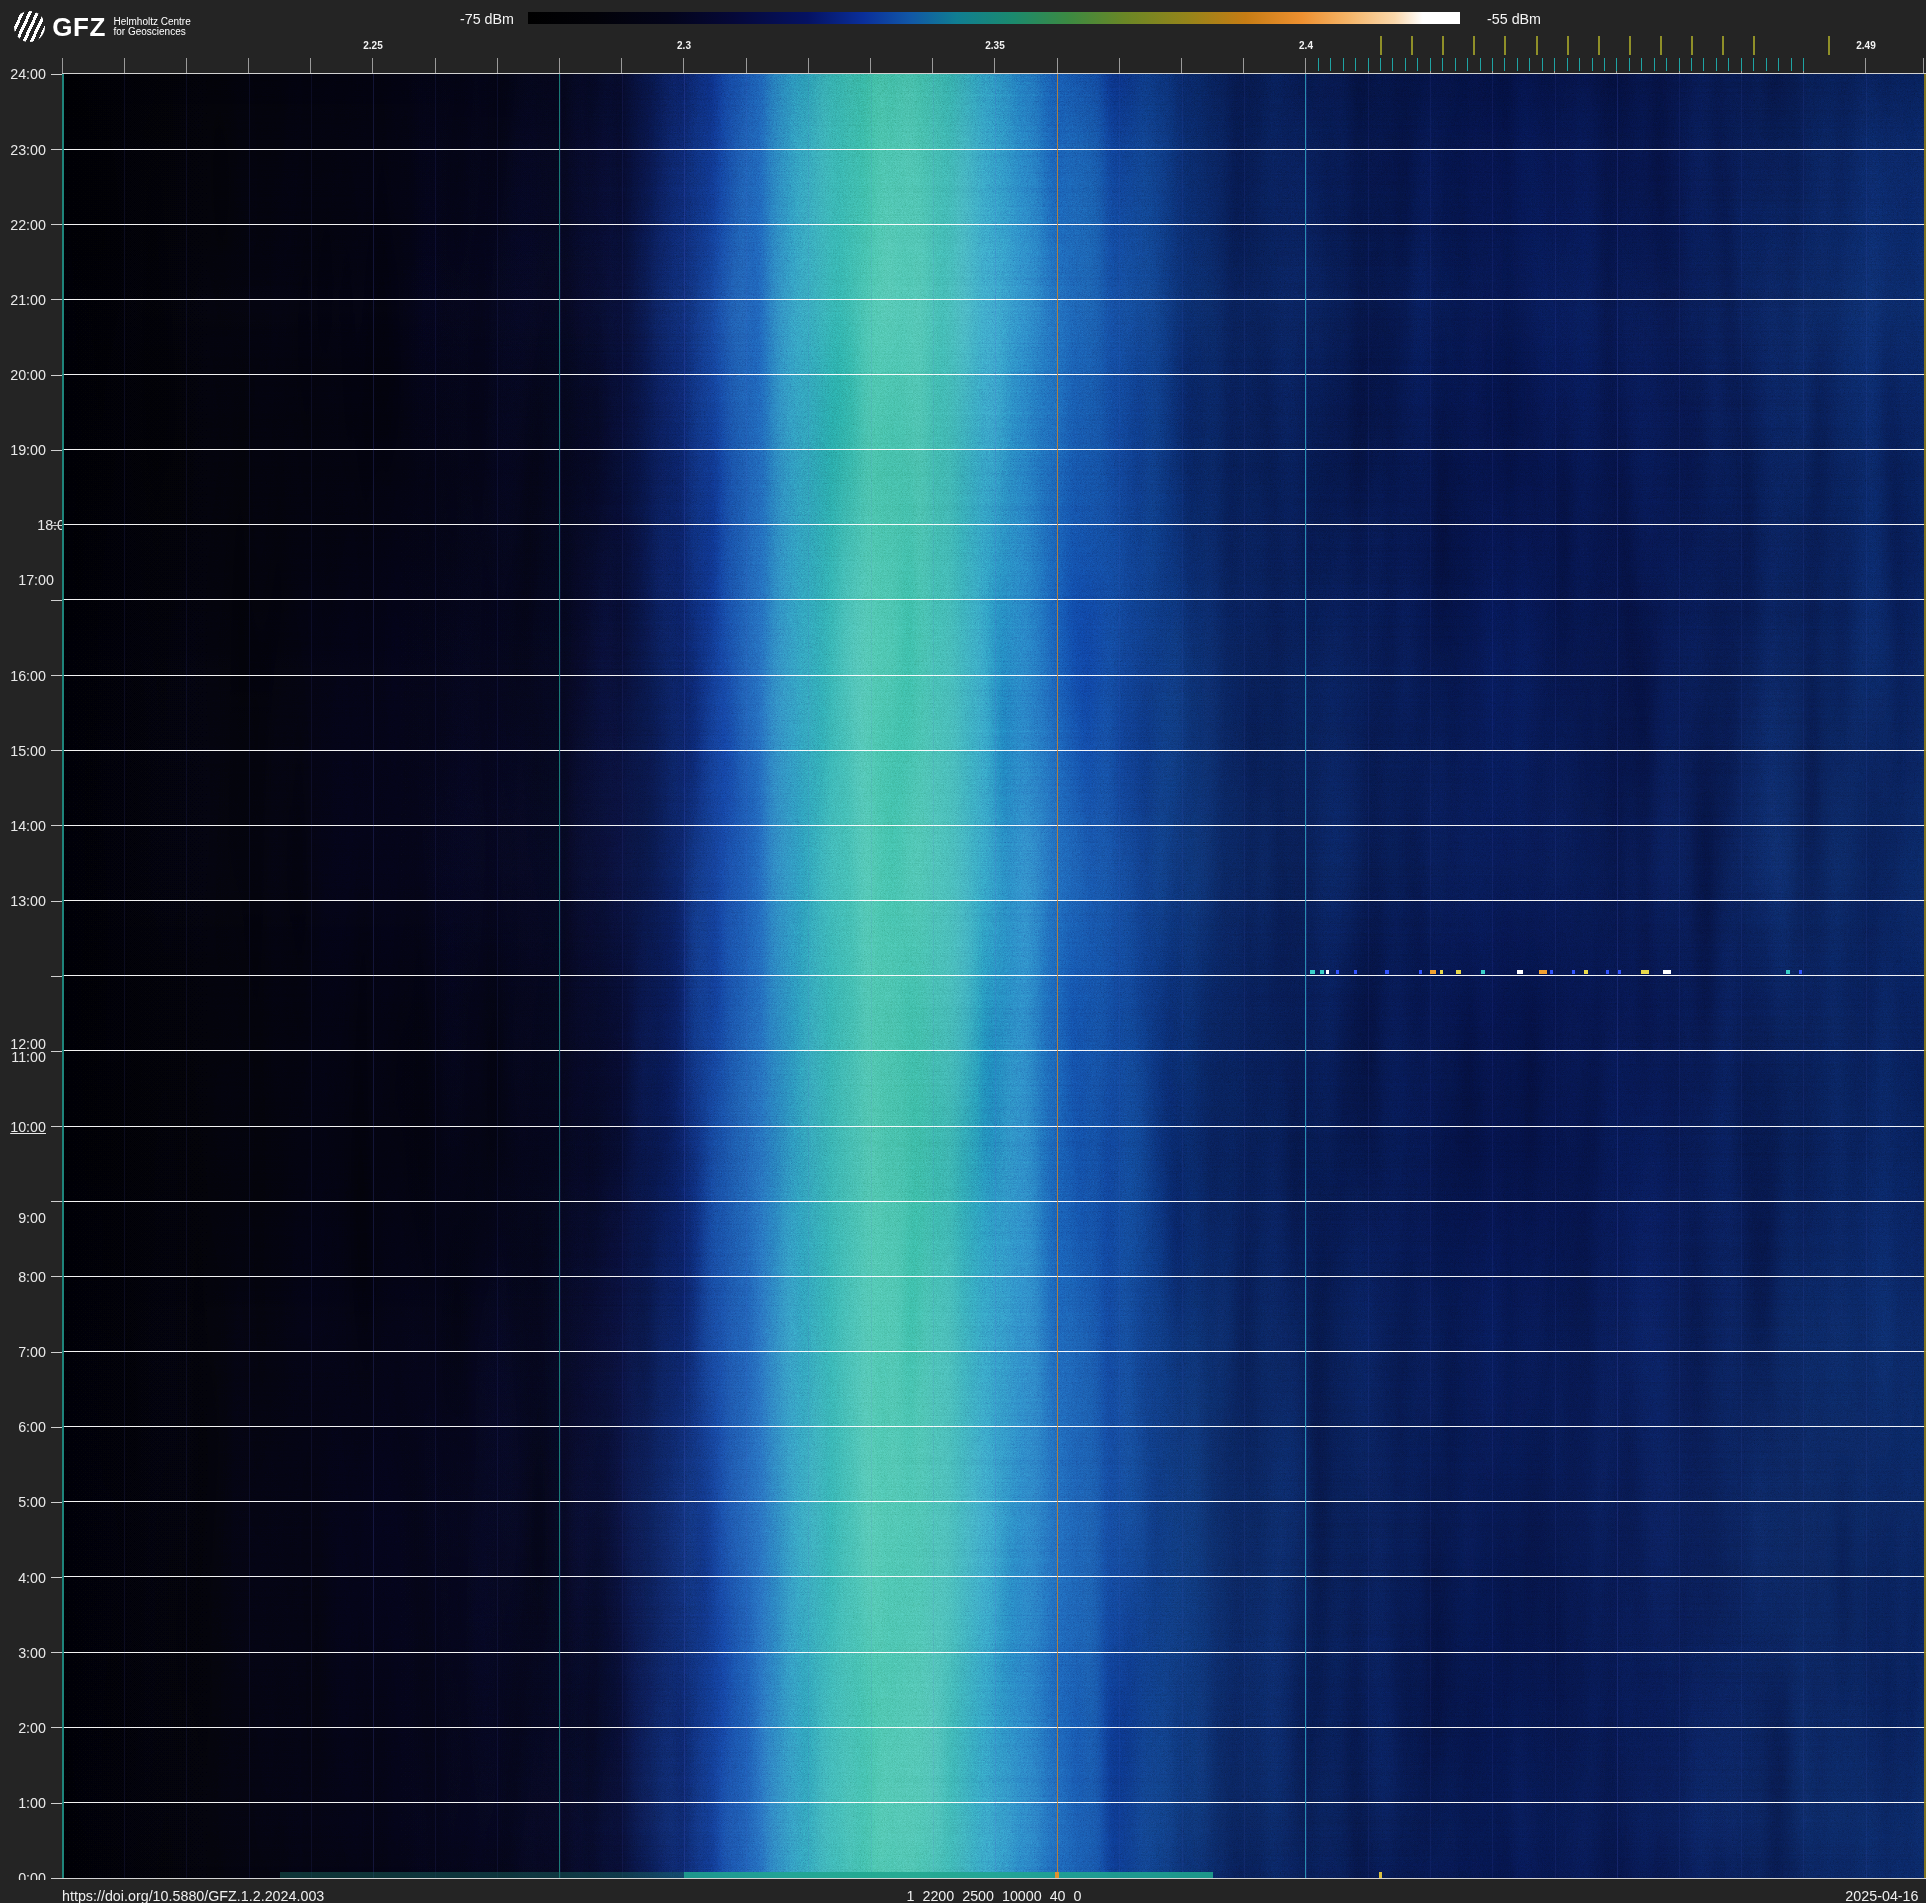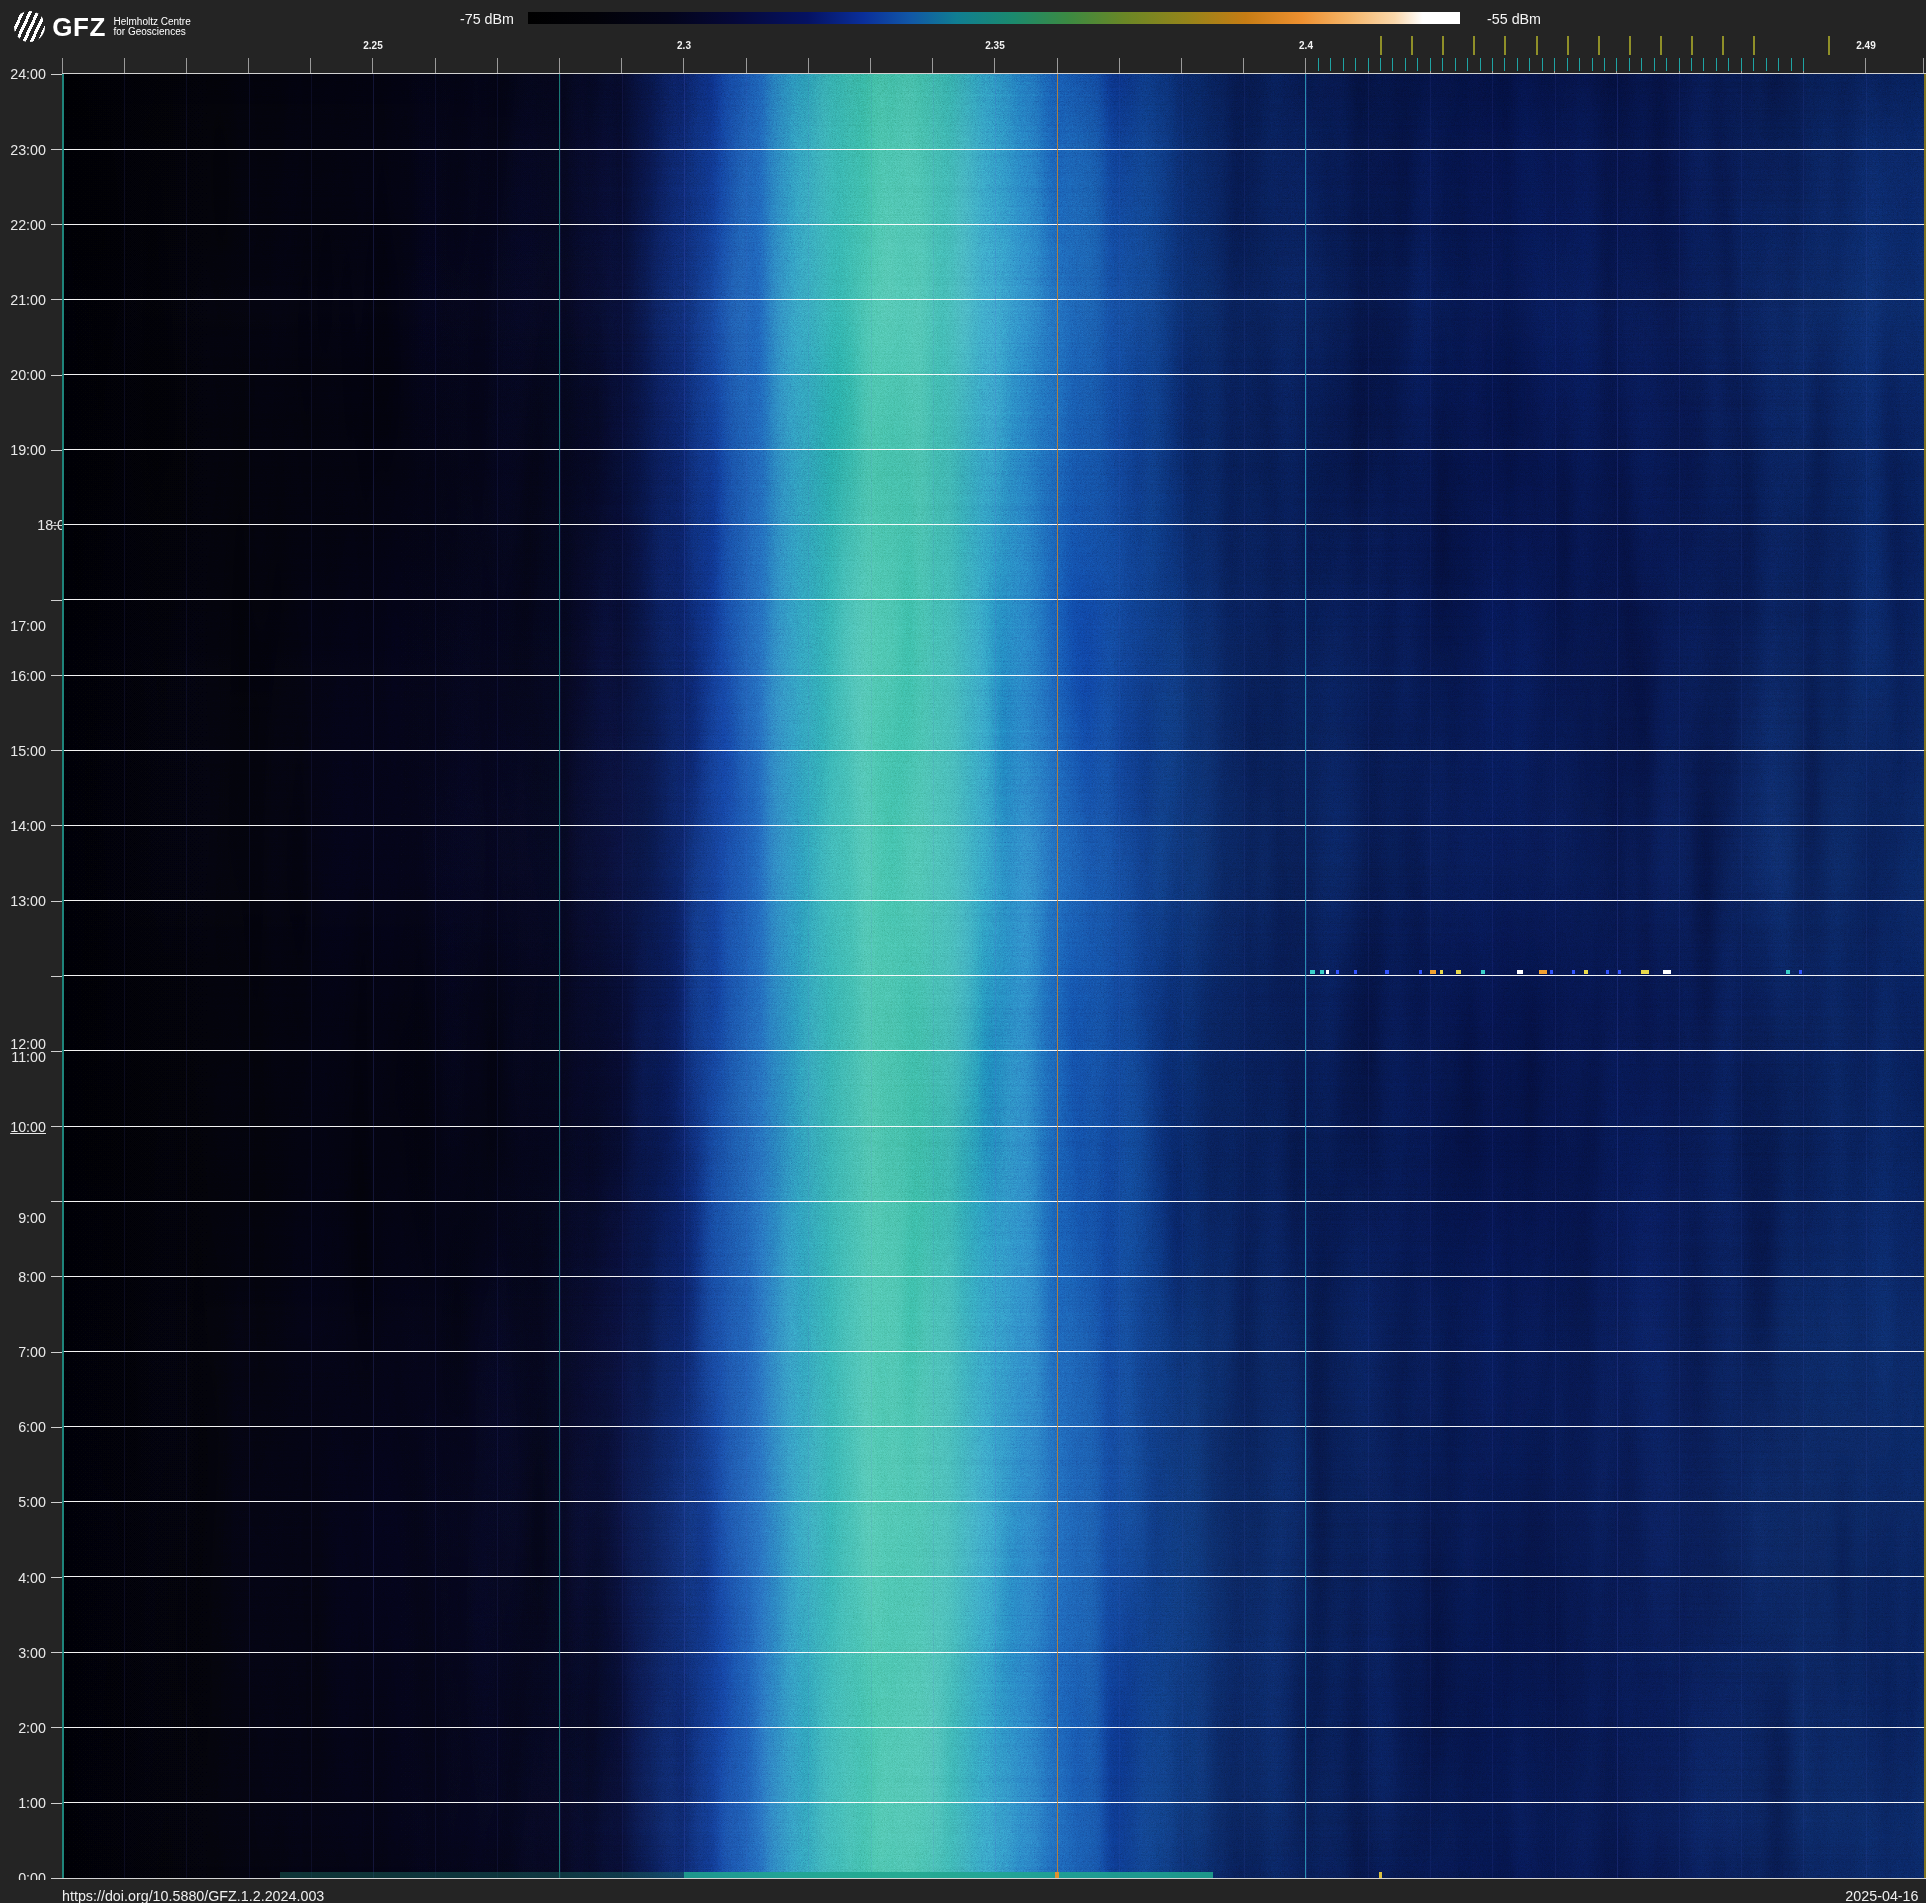--- a/index.html
+++ b/index.html
@@ -167,21 +167,21 @@
       <div class="time-label" style="position: absolute; top: 217px;">22:00</div>
       <div style="position: absolute; left: 51px; top: 224px; width: 11.2px; height: 1.2px; background: rgb(207, 207, 207);"></div>
       <div class="time-label" style="position: absolute; top: 292px;">21:00</div>
       <div style="position: absolute; left: 51px; top: 299px; width: 11.2px; height: 1.2px; background: rgb(207, 207, 207);"></div>
       <div class="time-label" style="position: absolute; top: 367px;">20:00</div>
       <div style="position: absolute; left: 51px; top: 375px; width: 11.2px; height: 1.2px; background: rgb(207, 207, 207);"></div>
       <div class="time-label" style="position: absolute; top: 442px;">19:00</div>
       <div style="position: absolute; left: 51px; top: 450px; width: 11.2px; height: 1.2px; background: rgb(207, 207, 207);"></div>
       <div class="time-label" style="position: absolute; top: 517px; padding-left: 27px;">18:00</div>
       <div style="position: absolute; left: 51px; top: 525px; width: 11.2px; height: 1.2px; background: rgb(207, 207, 207);"></div>
-      <div class="time-label" style="position: absolute; top: 618px;">17:00</div>
+      <div class="time-label" style="position: absolute; top: 572px; padding-left: 8px;">17:00</div>
       <div style="position: absolute; left: 51px; top: 600px; width: 11.2px; height: 1.2px; background: rgb(207, 207, 207);"></div>
       <div class="time-label" style="position: absolute; top: 668px;">16:00</div>
       <div style="position: absolute; left: 51px; top: 675px; width: 11.2px; height: 1.2px; background: rgb(207, 207, 207);"></div>
       <div class="time-label" style="position: absolute; top: 743px;">15:00</div>
       <div style="position: absolute; left: 51px; top: 750px; width: 11.2px; height: 1.2px; background: rgb(207, 207, 207);"></div>
       <div class="time-label" style="position: absolute; top: 818px;">14:00</div>
       <div style="position: absolute; left: 51px; top: 825px; width: 11.2px; height: 1.2px; background: rgb(207, 207, 207);"></div>
       <div class="time-label" style="position: absolute; top: 893px;">13:00</div>
       <div style="position: absolute; left: 51px; top: 901px; width: 11.2px; height: 1.2px; background: rgb(207, 207, 207);"></div>
       <div class="time-label" style="position: absolute; top: 1020px; margin-top: 16px;">12:00</div>
@@ -327,17 +327,18 @@
         <div style="position: absolute; left: 1737px; top: 896px; width: 2.5px; height: 4.3px; background: rgb(51, 85, 255);"></div>
         <div style="position: absolute; left: 218px; top: 1798px; width: 404px; height: 5.6px; background: rgba(24, 110, 100, 0.45);"></div>
         <div style="position: absolute; left: 622px; top: 1798px; width: 529px; height: 5.6px; background: rgba(32, 165, 142, 0.88);"></div>
         <div style="position: absolute; left: 993px; top: 1798px; width: 3.7px; height: 5.6px; background: rgb(224, 144, 48);"></div>
         <div style="position: absolute; left: 1317px; top: 1798px; width: 3.1px; height: 5.6px; background: rgb(216, 192, 64);"></div>
       </div>
   </div>
 
   <div id="footer">
     <span id="foot-doi" class="foot-text">https://doi.org/10.5880/GFZ.1.2.2024.003</span>
+    <span id="foot-id" class="foot-text">1_2200_2500_10000_40_0</span>
     <span id="foot-date" class="foot-text">2025-04-16</span>
   </div>
 
 </div>
 
 
 </body></html>

